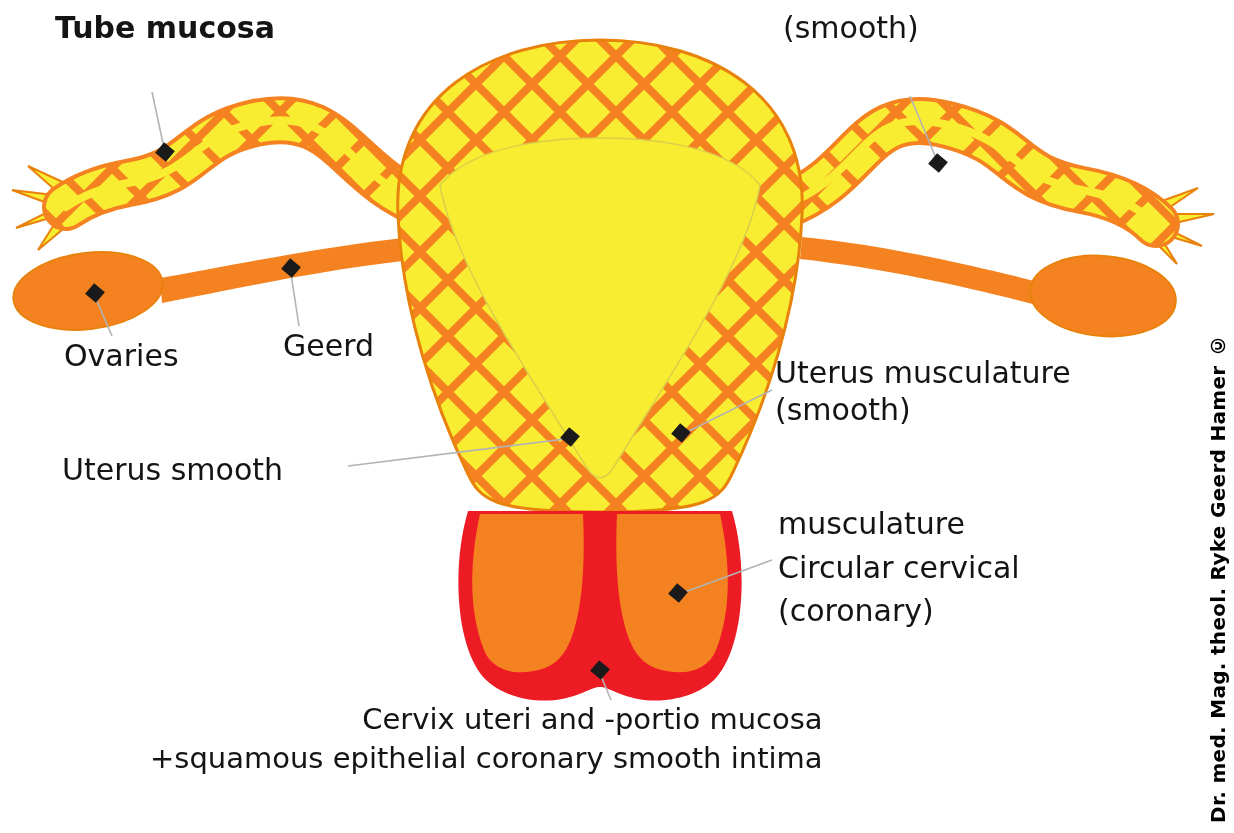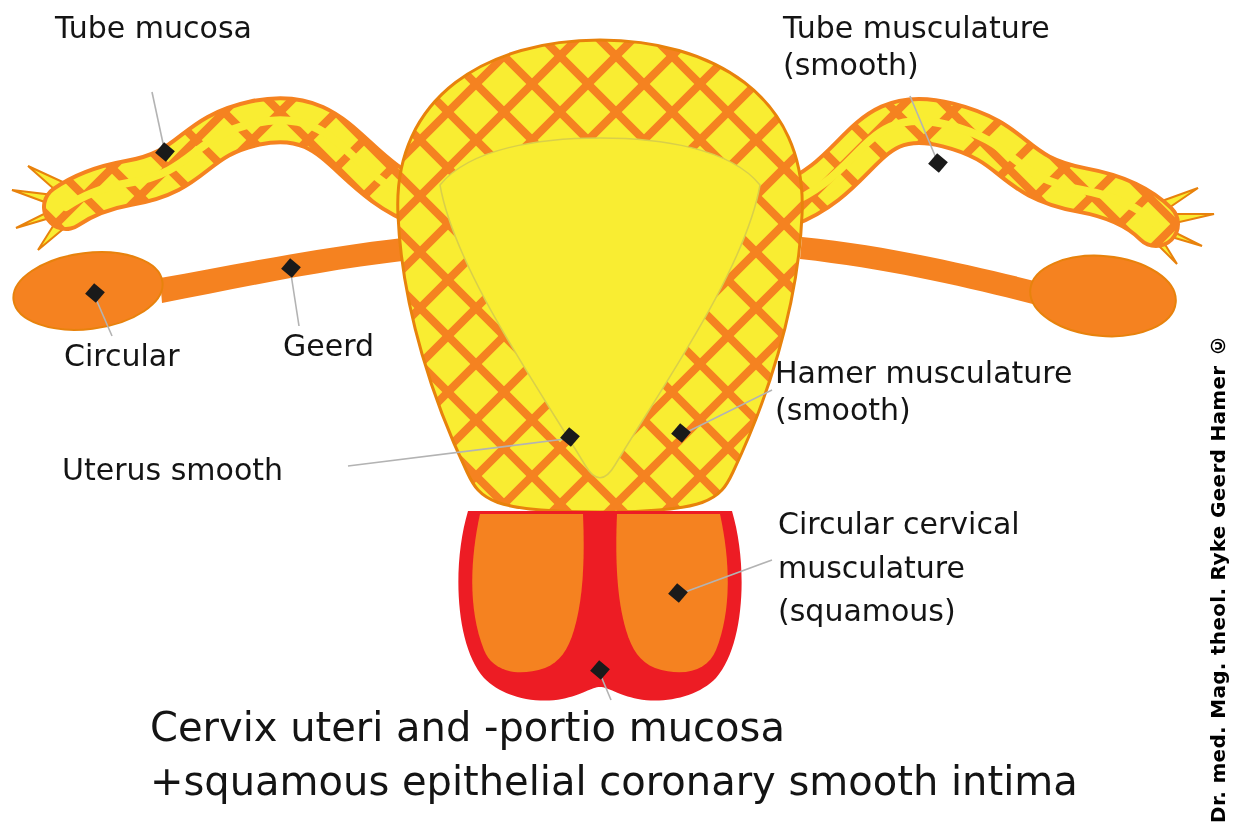--- a/index.html
+++ b/index.html
@@ -21,28 +21,28 @@
   }
   #stage svg{position:absolute;left:0;top:0;}
   .lbl{
     position:absolute;
     color:var(--c-text);
     font-size:30px;
     line-height:1.22;
     white-space:nowrap;
   }
   .lbl span{display:block;}
-  #lbl-tube-mucosa{left:55px;top:10px;}
+  #lbl-tube-mucosa{left:55px;top:10px;font-weight:bold;}
   #lbl-tube-musculature{left:783px;top:10px;}
   #lbl-ovaries{left:64px;top:338px;}
   #lbl-tube{left:283px;top:328px;}
   #lbl-uterus-mucosa{left:62px;top:452px;}
   #lbl-uterus-musculature{left:775px;top:355px;}
   #lbl-cervical{left:778px;top:502px;line-height:1.45;}
-  #lbl-cervix{left:150px;top:700px;font-size:40px;line-height:1.35;}
+  #lbl-cervix{left:150px;top:700px;font-size:29px;line-height:1.35;text-align:right;}
   #credit{
     position:absolute;
     right:4px;bottom:10px;
     writing-mode:vertical-rl;
     transform:rotate(180deg);
     font-weight:bold;
     font-size:20px;
     color:#000;
     letter-spacing:.3px;
   }
@@ -141,45 +141,44 @@
     <rect class="marker" x="674" y="426" width="14" height="14" transform="rotate(40 681 433)"></rect>
     <rect class="marker" x="671" y="586" width="14" height="14" transform="rotate(40 678 593)"></rect>
     <rect class="marker" x="593" y="663" width="14" height="14" transform="rotate(40 600 670)"></rect>
   </svg>
 
   <div class="lbl" id="lbl-tube-mucosa">
     <span>Tube mucosa</span>
   </div>
 
   <div class="lbl" id="lbl-tube-musculature">
-    <span>Tube musculature</span>
     <span>(smooth)</span>
   </div>
 
   <div class="lbl" id="lbl-ovaries">
-    <span>Circular</span>
+    <span>Ovaries</span>
   </div>
 
   <div class="lbl" id="lbl-tube">
     <span>Geerd</span>
   </div>
 
   <div class="lbl" id="lbl-uterus-mucosa">
     <span>Uterus smooth</span>
   </div>
 
   <div class="lbl" id="lbl-uterus-musculature">
-    <span>Hamer musculature</span>
+    <span>Uterus musculature</span>
     <span>(smooth)</span>
   </div>
 
   <div class="lbl" id="lbl-cervical">
+    <span>musculature</span>
     <span>Circular cervical</span>
-    <span>musculature</span>
-    <span>(squamous)</span>
+    <span>(coronary)</span>
   </div>
 
   <div class="lbl" id="lbl-cervix">
     <span>Cervix uteri and -portio mucosa</span>
     <span>+squamous epithelial coronary smooth intima</span>
   </div>
 
   <div id="credit">Dr. med. Mag. theol. Ryke Geerd Hamer ©</div>
 
 </div>

